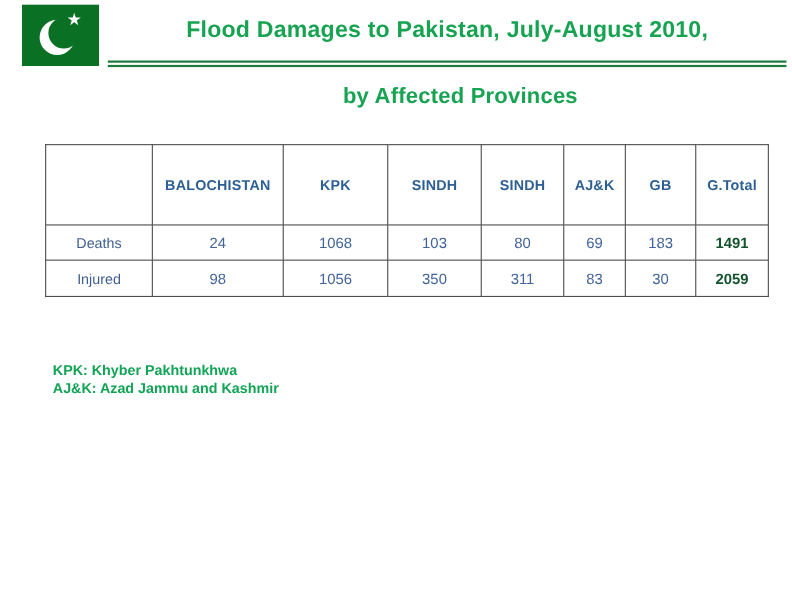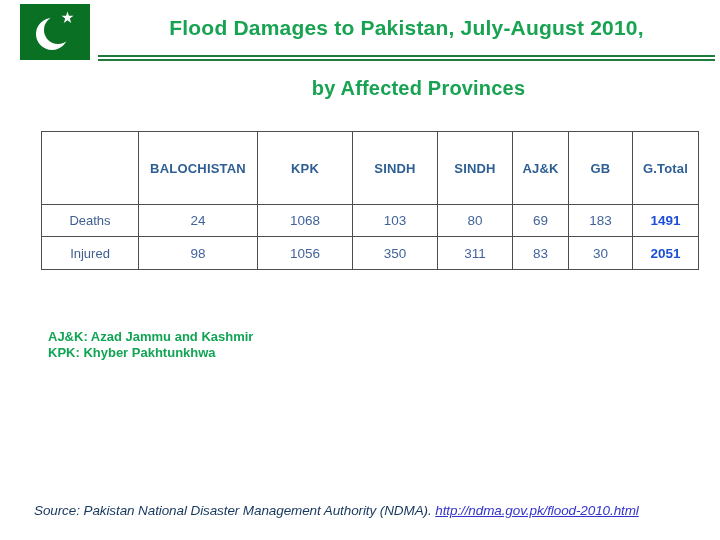--- a/index.html
+++ b/index.html
@@ -56,21 +56,21 @@
     letter-spacing: 0.2px;
   }
   .damage-table td {
     font-size: 13.5px; font-weight: normal; color: #42649B; text-align: center;
   }
   .damage-table .row-label { font-size: 13px; color: #3D5E91; line-height: 15px; }
   .damage-table .r1 td { height: 31px; }
   .damage-table .r2 td { height: 32px; }
   .damage-table .r3 td { height: 46px; }
   .damage-table td.total {
-    font-weight: bold; color: #1d4ed8;
+    font-weight: bold; color: #14532d;
   }
 
   .footnotes {
     position: absolute; left: 48px; top: 329px;
     font-size: 13px; font-weight: bold; color: #12A455;
     line-height: 16px;
   }
 
   .source-line {
     position: absolute; left: 34px; top: 503px;
@@ -136,25 +136,24 @@
         <td class="total">1491</td>
       </tr>
       <tr class="r2">
         <td class="row-label">Injured</td>
         <td>98</td>
         <td>1056</td>
         <td>350</td>
         <td>311</td>
         <td>83</td>
         <td>30</td>
-        <td class="total">2051</td>
+        <td class="total">2059</td>
       </tr>
     </tbody>
   </table>
 
   <div class="footnotes">
+    <div>KPK: Khyber Pakhtunkhwa</div>
     <div>AJ&amp;K: Azad Jammu and Kashmir</div>
-    <div>KPK: Khyber Pakhtunkhwa</div>
   </div>
 
-  <div class="source-line"><span>Source: Pakistan National Disaster Management Authority (NDMA). </span><a>http://ndma.gov.pk/flood-2010.html</a></div>
 
 </div>
 
 </body></html>

